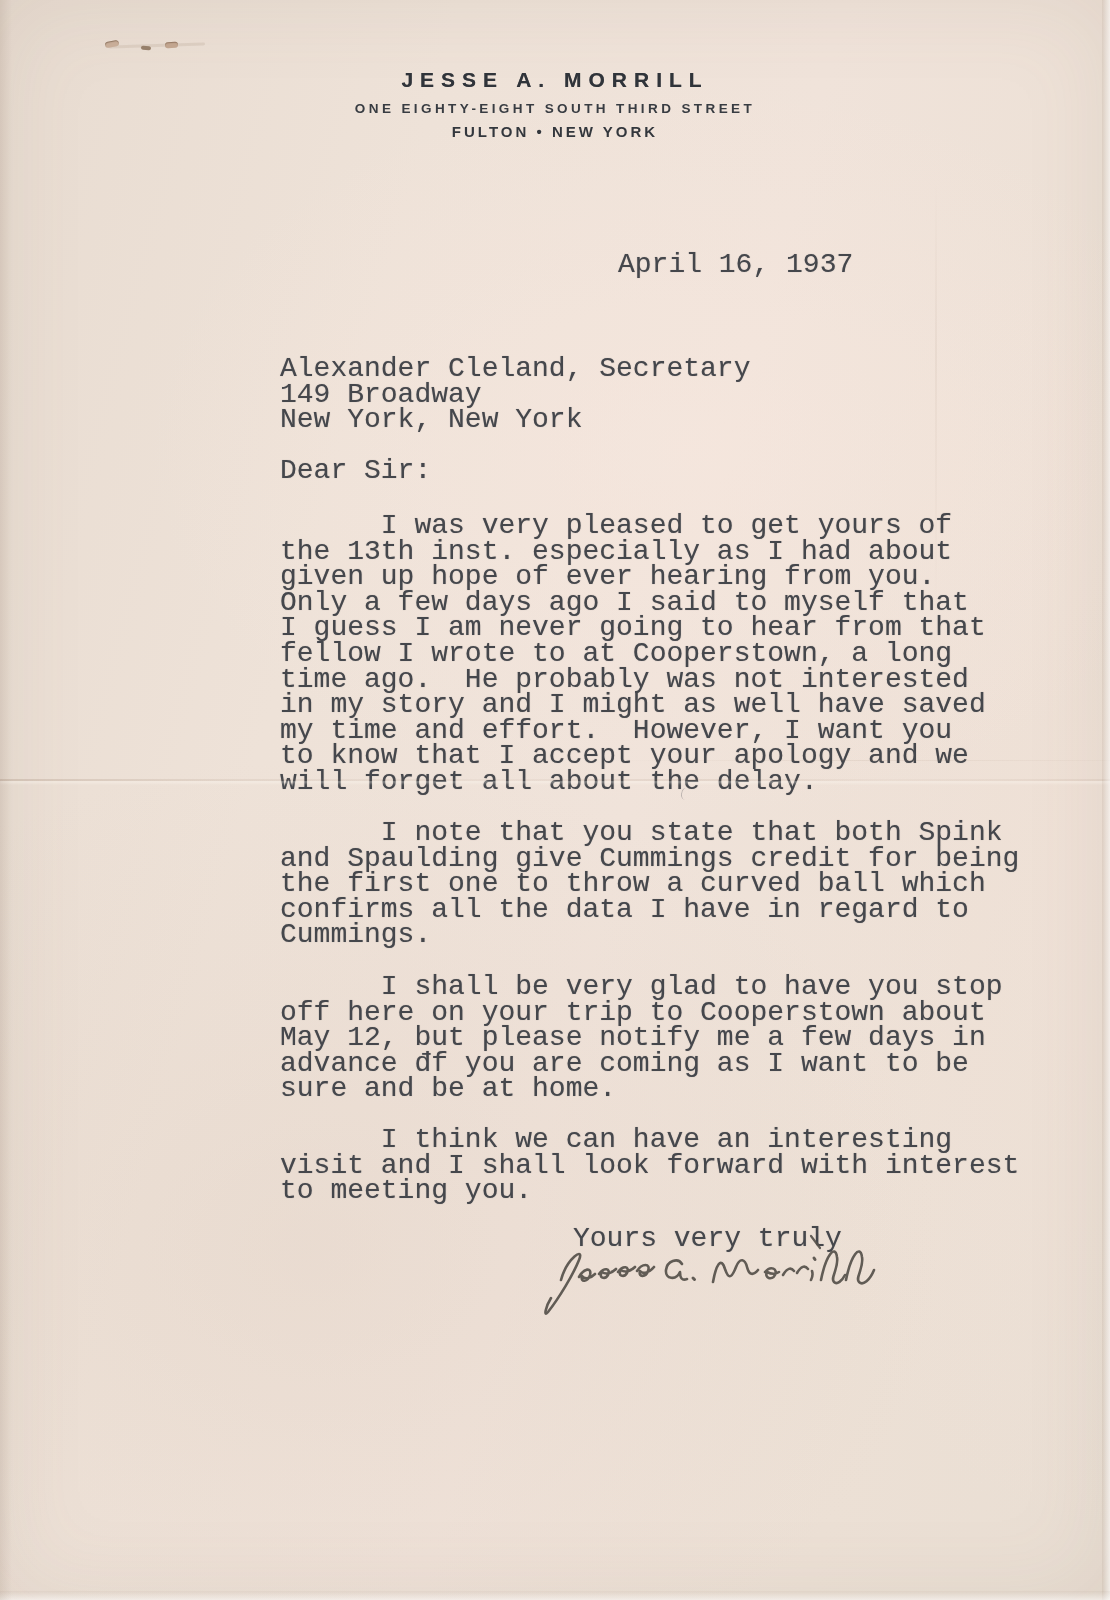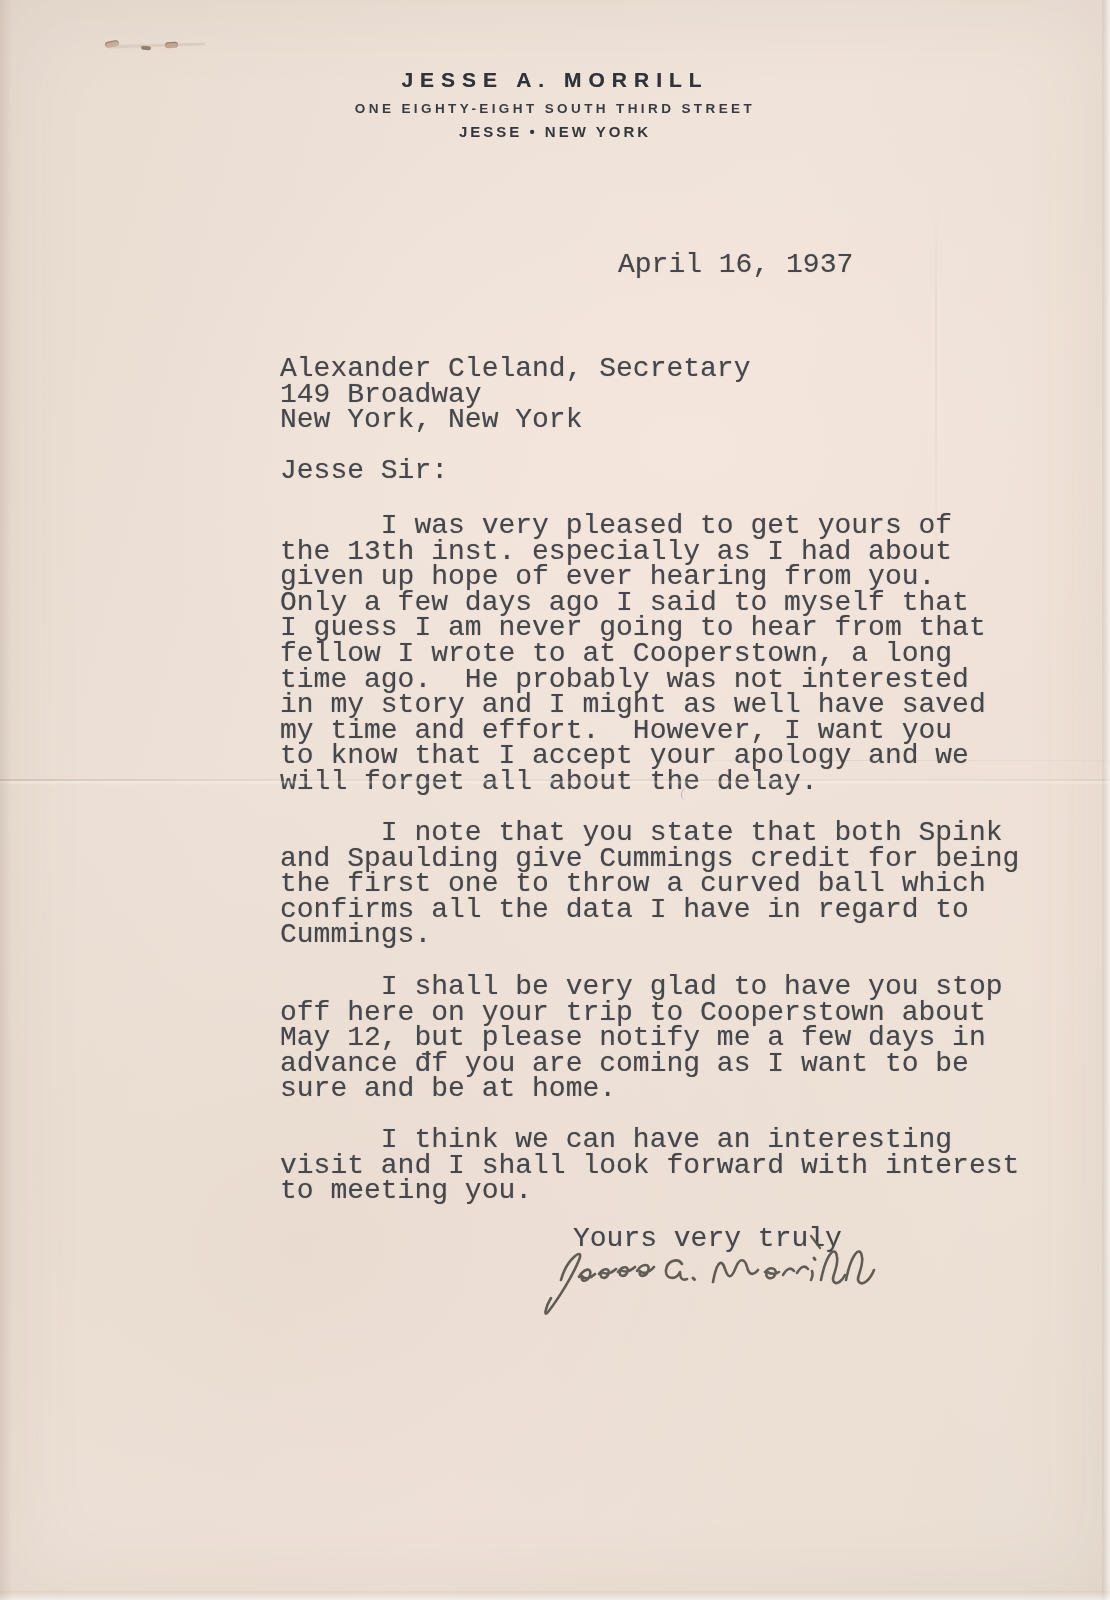--- a/index.html
+++ b/index.html
@@ -76,30 +76,30 @@
   <div class="staple-area">
     <div class="staple-smudge"></div>
     <div class="staple-m1"></div>
     <div class="staple-m2"></div>
     <div class="staple-m3"></div>
   </div>
 
   <div class="letterhead">
     <div class="lh-name">JESSE A. MORRILL</div>
     <div class="lh-address">ONE EIGHTY-EIGHT SOUTH THIRD STREET</div>
-    <div class="lh-city">JESSE • NEW YORK</div>
+    <div class="lh-city">FULTON • NEW YORK</div>
   </div>
 
   <div class="tw date">April 16, 1937</div>
 
   <div class="tw recipient"><span>Alexander Cleland, Secretary</span>
 <span>149 Broadway</span>
 <span>New York, New York</span></div>
 
-  <div class="tw salutation">Jesse Sir:</div>
+  <div class="tw salutation">Dear Sir:</div>
 
   <div class="tw para1">      I was very pleased to get yours of
 the 13th inst. especially as I had about
 given up hope of ever hearing from you.
 Only a few days ago I said to myself that
 I guess I am never going to hear from that
 fellow I wrote to at Cooperstown, a long
 time ago.  He probably was not interested
 in my story and I might as well have saved
 my time and effort.  However, I want you

